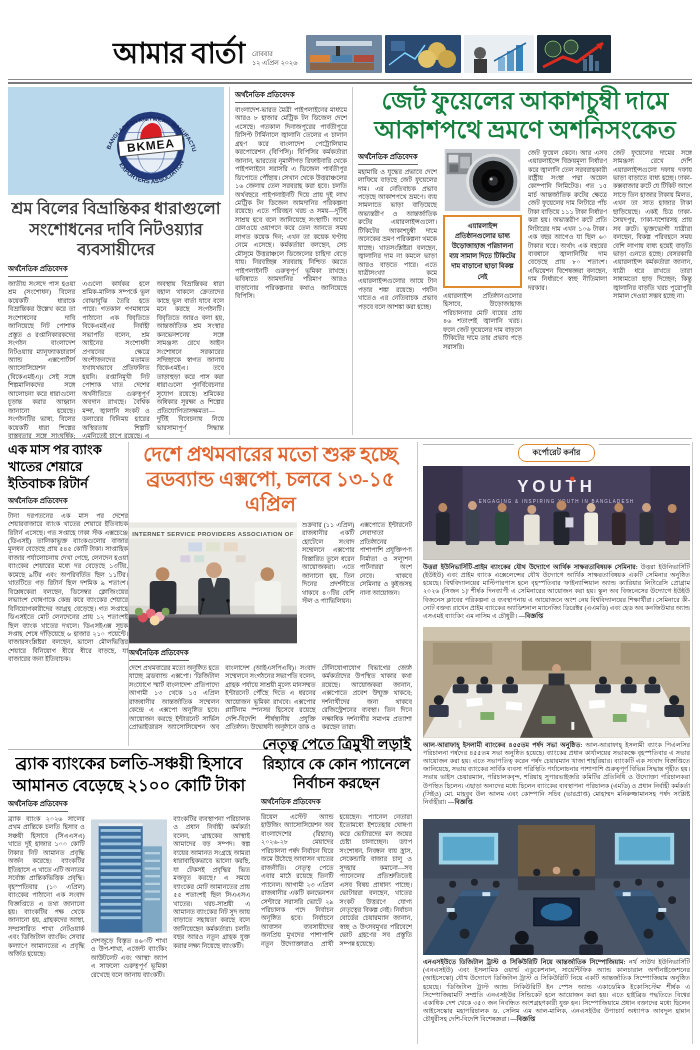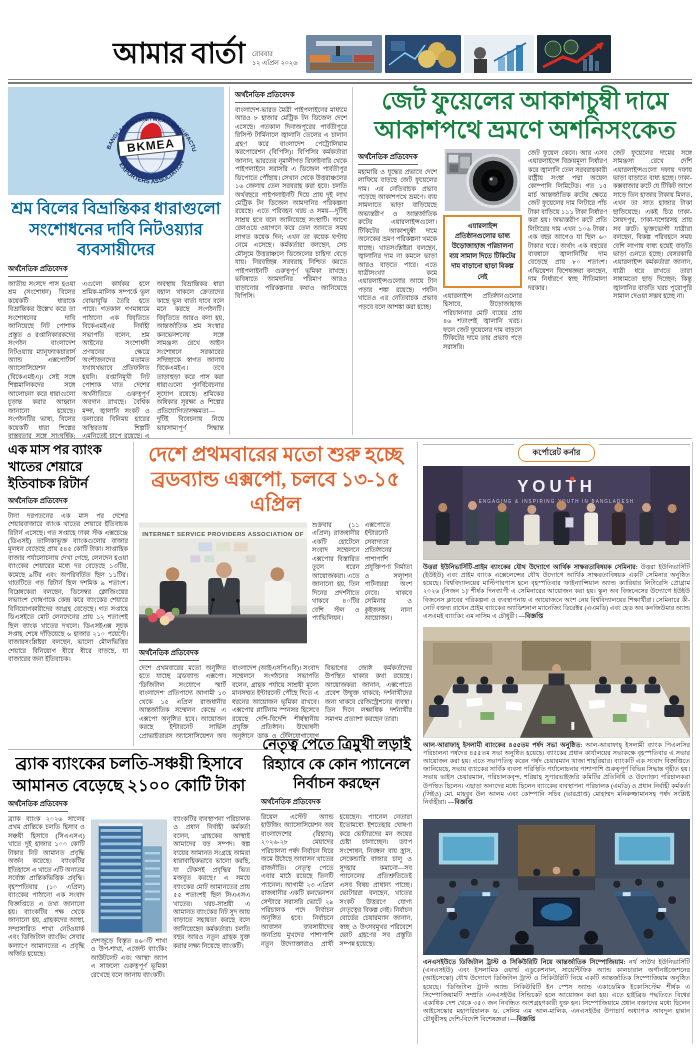--- a/index.html
+++ b/index.html
@@ -27,37 +27,37 @@
   .byline { font-family:"Liberation Sans",sans-serif; font-weight:bold; font-size:7px;
             color:#111; border-bottom:1px solid #666; width:fit-content; padding-bottom:1px; margin:2px 0 3px 0; }
   .body-txt { font-size:6.4px; line-height:1.32; text-align:justify; color:#1c1c1c; overflow:hidden; }
   .cap-lead { font-weight:bold; }
   .cap-sign { font-weight:bold; }
 
   
   .row1 { display:flex; height:348px; gap:5px; }
   .knitwear { width:216px; flex:none; }
   .logo-box { width:100%; height:108px; background:#b9d8eb; display:flex; align-items:center; justify-content:flex-end; padding-right:14px; }
-  .knit-head { font-size:16.5px; font-weight:bold; text-align:center; line-height:1.25; color:#0369a1; margin-top:4px; }
+  .knit-head { font-size:16.5px; font-weight:bold; text-align:center; line-height:1.25; color:#404040; margin-top:4px; }
   .knit-body { columns:3; column-gap:7px; height:168px; }
   .diesel { width:112px; flex:none; }
   .diesel-head { font-size:14px; font-weight:bold; line-height:1.3; color:#111; }
   .diesel-body { height:268px; }
   .jetfuel { flex:1; }
   .jet-head { font-size:24px; font-weight:bold; color:#15803d; text-align:center; line-height:1.2; }
   .jet-cols { display:flex; gap:6px; margin-top:4px; height:276px; }
   .jet-col { flex:1; }
   .jet-img { width:100%; height:62px; display:block; }
   .jet-capbox { border:2px solid #e08a2e; padding:4px 3px; margin:4px 0; font-size:6.6px; font-weight:bold;
                 text-align:center; line-height:1.55; color:#222; font-family:"Liberation Sans",sans-serif; }
 
   
   .row23 { display:flex; gap:5px; margin-top:2px; }
   .left-area { width:404px; flex:none; }
-  .row2 { display:flex; gap:5px; height:304px;justify-content:center; }
+  .row2 { display:flex; height:304px;justify-content:center; }
   .bank-return { width:120px; flex:none; }
   .bank-head { font-size:13px; font-weight:bold; line-height:1.3; }
   .bank-body { height:240px; }
   .broadband { flex:1; }
   .bb-head { font-size:20px; font-weight:bold; color:#e2662f; text-align:center; line-height:1.25; }
   .bb-top { display:flex; gap:5px; margin-top:4px; }
   .bb-photo { width:168px; height:124px; flex:none; }
   .bb-minicol { flex:1; }
   .bb-body { columns:3; column-gap:6px; height:104px; margin-top:2px; }
   .row3 { display:flex; gap:5px; height:288px; margin-top:2px;align-items:flex-end; }

